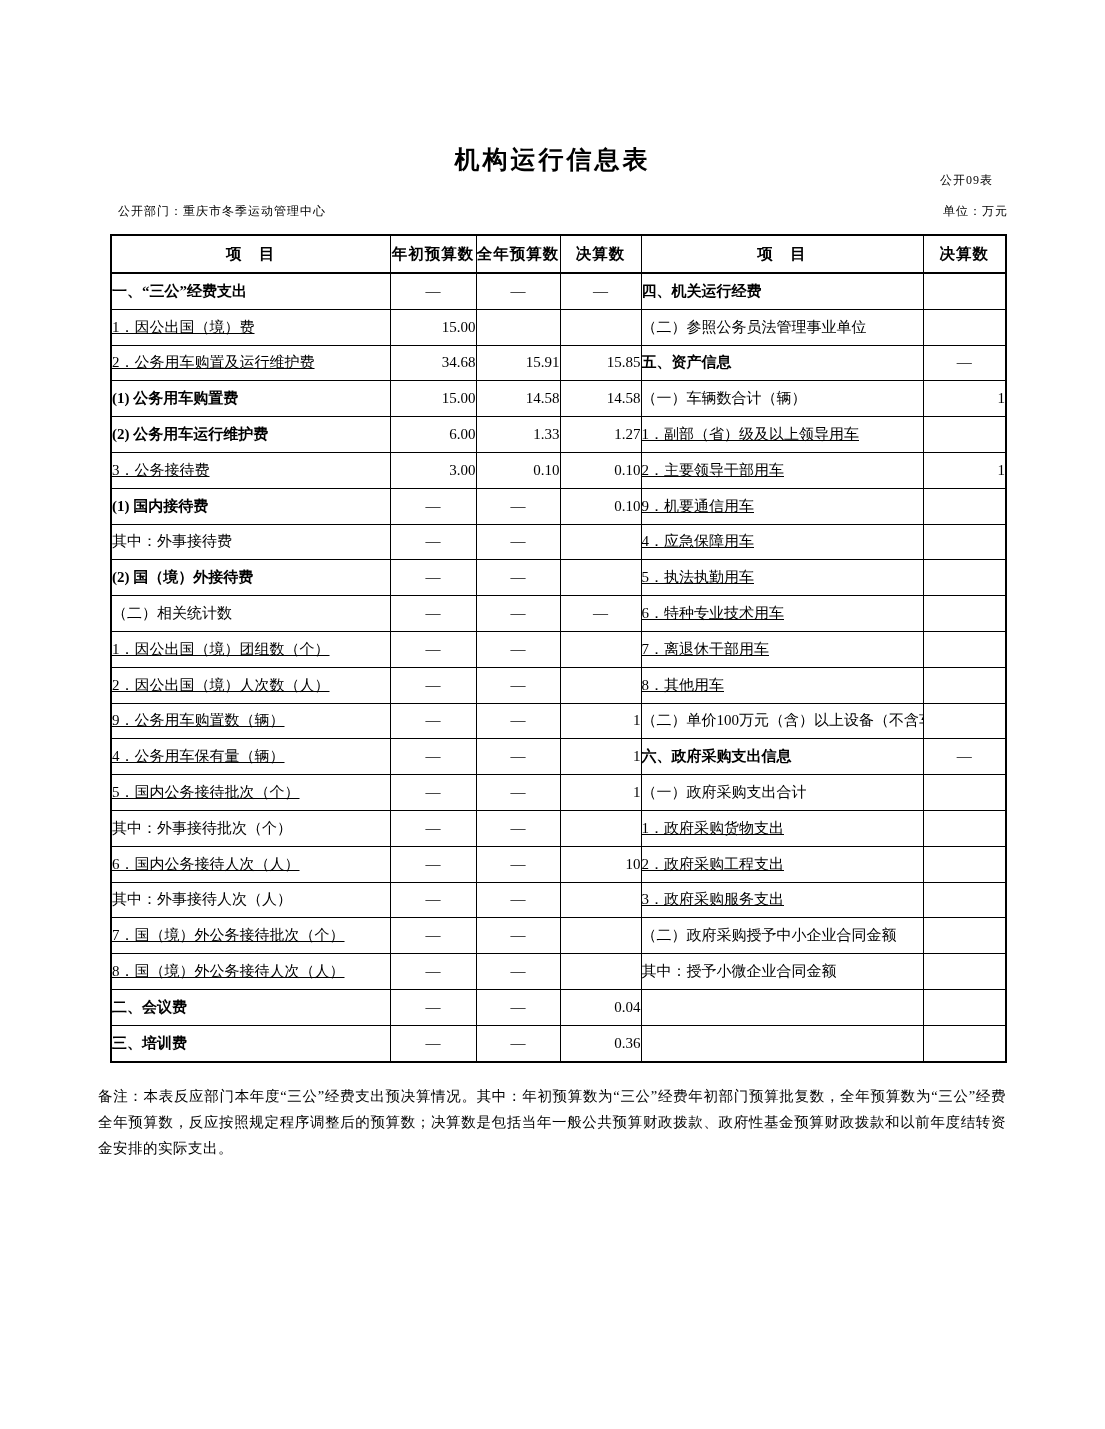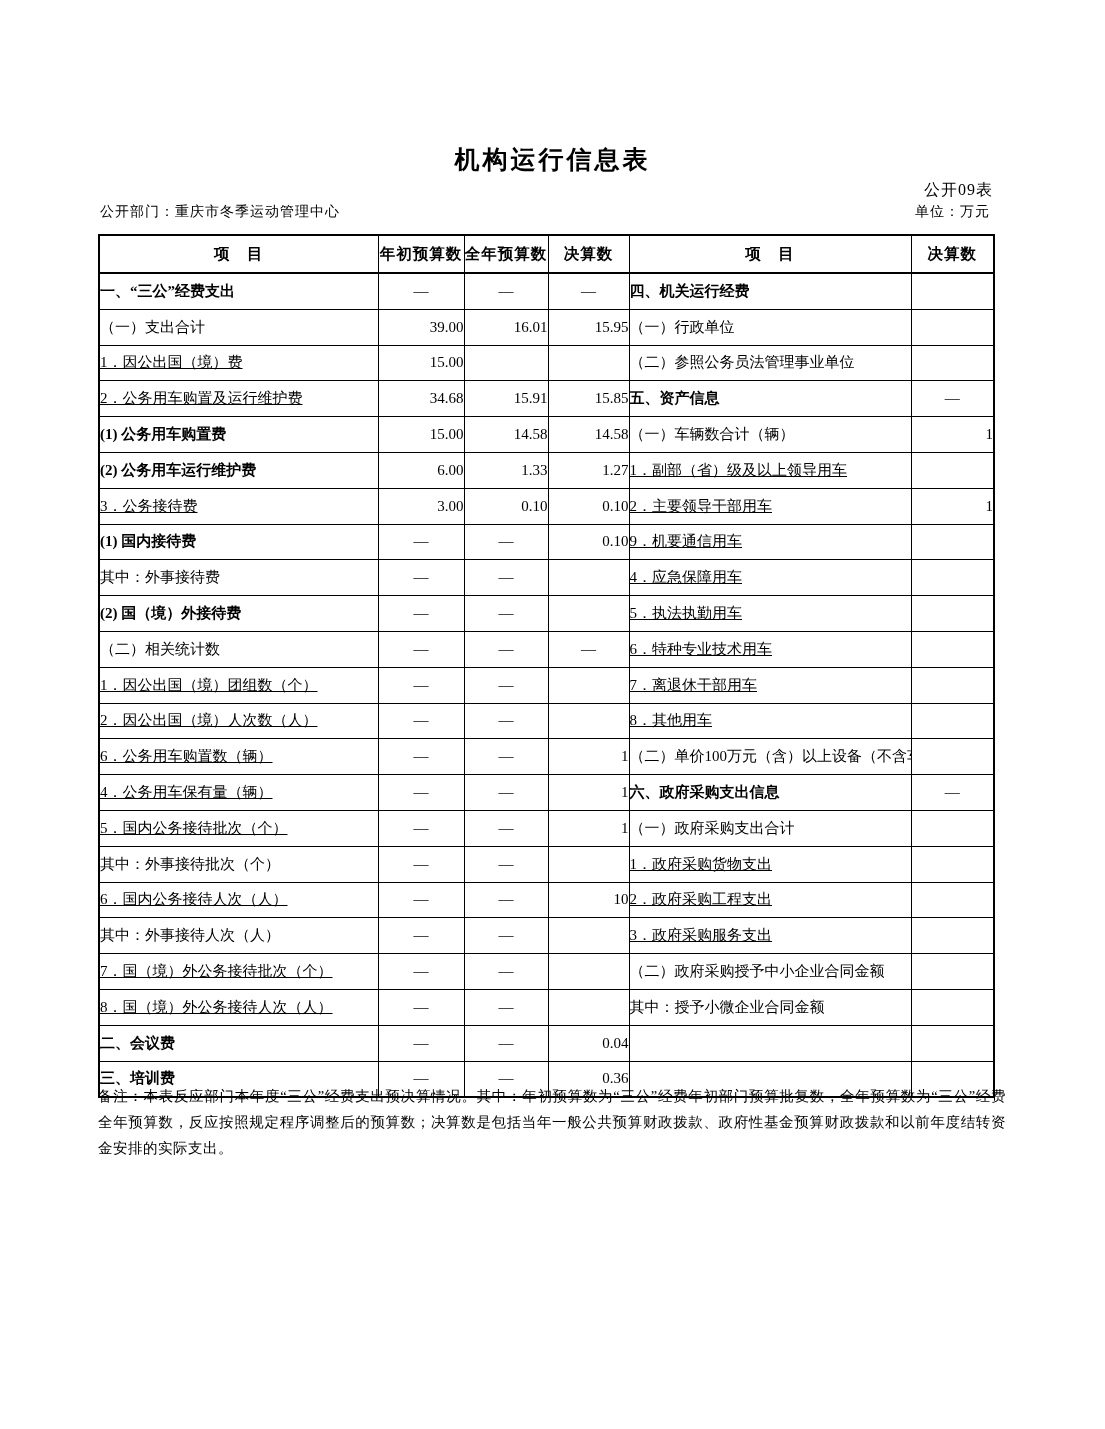--- a/index.html
+++ b/index.html
@@ -19,45 +19,46 @@
     width: 100%;
     text-align: center;
     font-family: "Liberation Sans", sans-serif;
     font-weight: bold;
     font-size: 25px;
     letter-spacing: 3px;
     margin-top: 12px;
   }
   .form-code {
     position: absolute;
-    top: 180px;
+    top: 172px;
     right: 112px;
-    font-size: 16px;
+    font-size: 12px;
     letter-spacing: 1px;
   }
   .meta-row {
     position: absolute;
     top: 203px;
-    left: 100px;
+    left: 118px;
     width: 890px;
     display: flex;
     justify-content: space-between;
-    font-size: 14px;
+    font-size: 12px;
     letter-spacing: 1px;
   }
   .table-wrap {
     position: absolute;
     top: 234px;
     left: 98px;
   }
   table.info {
     border-collapse: collapse;
     table-layout: fixed;
     width: 895px;
     border: 2px solid #000;
+    margin-left: 12px;
   }
   table.info th, table.info td {
     border: 1px solid #000;
     padding: 0;
     white-space: nowrap;
     overflow: hidden;
     font-size: 15px;
     vertical-align: middle;
   }
   table.info thead th {
@@ -126,28 +127,20 @@
       <tbody>
           <tr>
             <td class="lbl ind0">一、“三公”经费支出</td>
             <td class="dash">—</td>
             <td class="dash">—</td>
             <td class="dash">—</td>
             <td class="lbl ind0">四、机关运行经费</td>
             <td class="num"></td>
           </tr>
           <tr>
-            <td class="lbl ind1">（一）支出合计</td>
-            <td class="num">39.00</td>
-            <td class="num">16.01</td>
-            <td class="num">15.95</td>
-            <td class="lbl ind1">（一）行政单位</td>
-            <td class="num"></td>
-          </tr>
-          <tr>
             <td class="lbl ind2">1．因公出国（境）费</td>
             <td class="num">15.00</td>
             <td class="num"></td>
             <td class="num"></td>
             <td class="lbl ind1">（二）参照公务员法管理事业单位</td>
             <td class="num"></td>
           </tr>
           <tr>
             <td class="lbl ind2">2．公务用车购置及运行维护费</td>
             <td class="num">34.68</td>
@@ -222,21 +215,21 @@
           </tr>
           <tr>
             <td class="lbl ind2">2．因公出国（境）人次数（人）</td>
             <td class="dash">—</td>
             <td class="dash">—</td>
             <td class="num"></td>
             <td class="lbl ind2">8．其他用车</td>
             <td class="num"></td>
           </tr>
           <tr>
-            <td class="lbl ind2">6．公务用车购置数（辆）</td>
+            <td class="lbl ind2">9．公务用车购置数（辆）</td>
             <td class="dash">—</td>
             <td class="dash">—</td>
             <td class="num">1</td>
             <td class="lbl ind1 small">（二）单价100万元（含）以上设备（不含车辆）</td>
             <td class="num"></td>
           </tr>
           <tr>
             <td class="lbl ind2">4．公务用车保有量（辆）</td>
             <td class="dash">—</td>
             <td class="dash">—</td>

